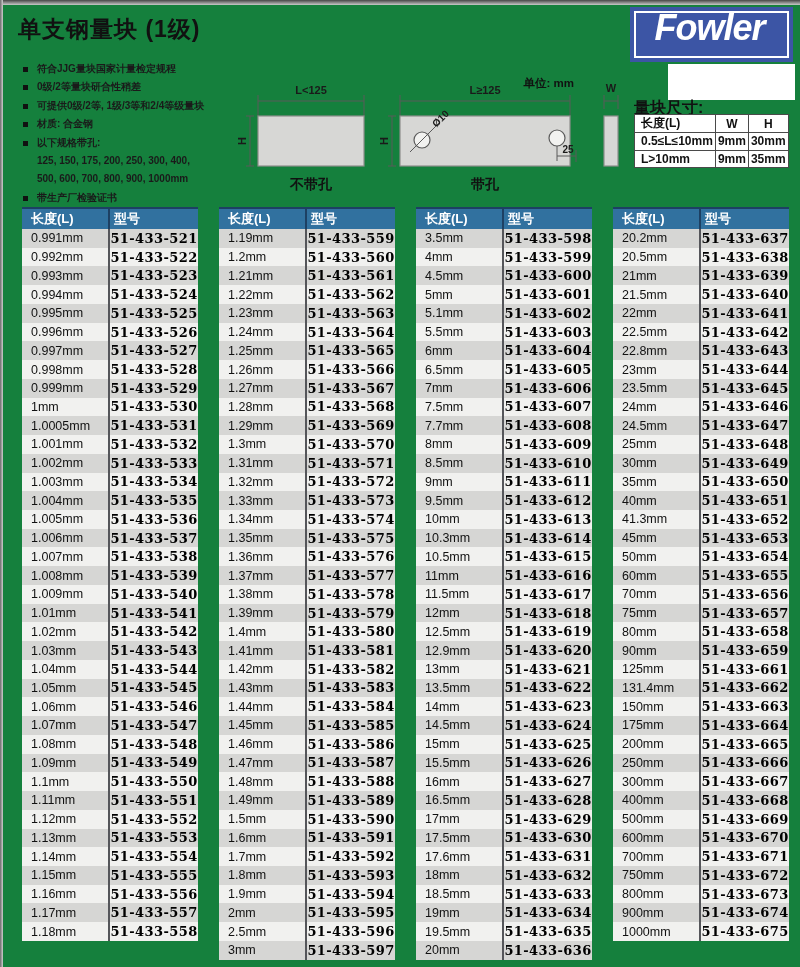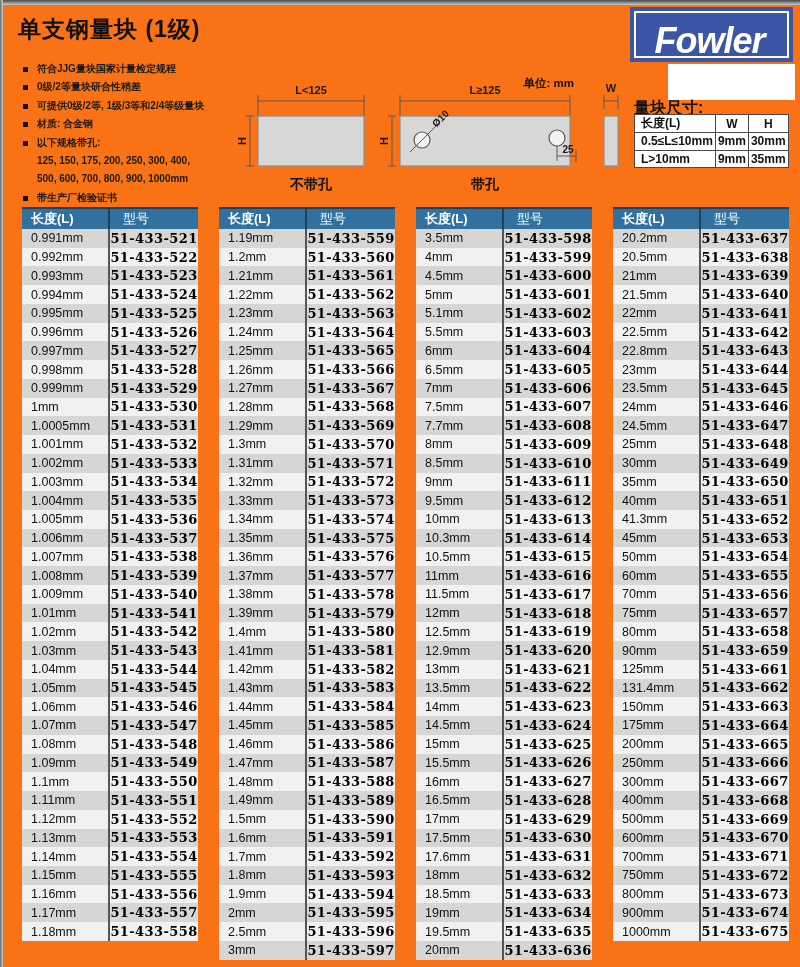--- a/index.html
+++ b/index.html
@@ -1,29 +1,29 @@
 <!DOCTYPE html>
 <html style="--header-bg: #31719f; --logo-bg: #3c55a5; --row-odd: #d6d6d4; --row-even: #f1f1ef;"><head>
 <meta charset="utf-8">
 <style>
   * { margin:0; padding:0; box-sizing:border-box; }
   html,body { width:800px; height:967px; }
   body { font-family:"Liberation Sans", sans-serif; background:#f7f7f5; }
-  .page { position:relative; width:800px; height:967px; background:#f97316; overflow:hidden; }
+  .page { position:relative; width:800px; height:967px; background:#15803d; overflow:hidden; }
   .edge-top { position:absolute; left:0; top:0; width:800px; height:5px;
               background:linear-gradient(#474747,#c9c9c9); }
   .edge-left { position:absolute; left:0; top:0; width:3px; height:967px;
                background:linear-gradient(90deg,#6a6a6a,#cfcfcf); }
 
   .page-title { position:absolute; left:18px; top:14px; font-size:23px; font-weight:bold;
                 color:#111; letter-spacing:1px; }
 
   
   .logo { position:absolute; left:630px; top:7px; width:163px; height:55px;
-          background:var(--logo-bg,#3c55a5); display:flex; align-items:flex-end; justify-content:center; }
+          background:var(--logo-bg,#3c55a5); display:flex; align-items:flex-start; justify-content:center; }
   .logo-inner { position:absolute; left:4px; top:4px; right:4px; bottom:4px;
                 border:2px solid #ffffff; }
   .logo-text { position:relative; color:#fff; font-size:36px; font-weight:bold; font-style:italic;
                letter-spacing:-1px; padding-right:4px; }
   .logo-underbox { position:absolute; left:668px; top:64px; width:127px; height:36px; background:#ffffff; }
 
   
   .features { position:absolute; left:22px; top:60px; width:235px; }
   .feature { position:relative; padding-left:15px; font-size:10px; font-weight:bold;
              color:#1a1a1a; line-height:18.4px; }
@@ -50,21 +50,21 @@
   .size-table .l { width:78px; text-align:left; padding-left:6px; }
   .size-table .w { width:33px; }
   .size-table .h { width:41px; }
 
   
   .mtables { position:absolute; left:22px; top:207px; display:flex; gap:21px; }
   .mtable { width:176px; }
   .mthead { display:flex; height:22px; background:var(--header-bg,#31719f);
             border-top:2px solid #1d4063; align-items:center; }
   .mthead .hlen { width:86px; padding-left:9px; color:#fff; font-size:13px; font-weight:bold; }
-  .mthead .hmodel { flex:1; padding-left:13px; color:#fff; font-size:13px; font-weight:normal;
+  .mthead .hmodel { flex:1; padding-left:4px; color:#fff; font-size:13px; font-weight:bold;
                     border-left:2px solid #1d4063; align-self:stretch; display:flex; align-items:center; }
   .mrow { display:flex; height:18.74px; align-items:stretch; }
   .mrow:nth-child(odd) { background:var(--row-odd,#d6d6d4); }
   .mrow:nth-child(even) { background:var(--row-even,#f1f1ef); }
   .mrow .clen { width:86px; padding-left:9px; font-size:12.5px; color:#111;
                 display:flex; align-items:center; }
   .mrow .cmodel { flex:1; border-left:2px solid #55565a; display:flex; align-items:center;
                   justify-content:center; font-family:"DejaVu Serif", serif; font-weight:bold;
                   font-size:13px; letter-spacing:0.4px; color:#000; }
 </style>

